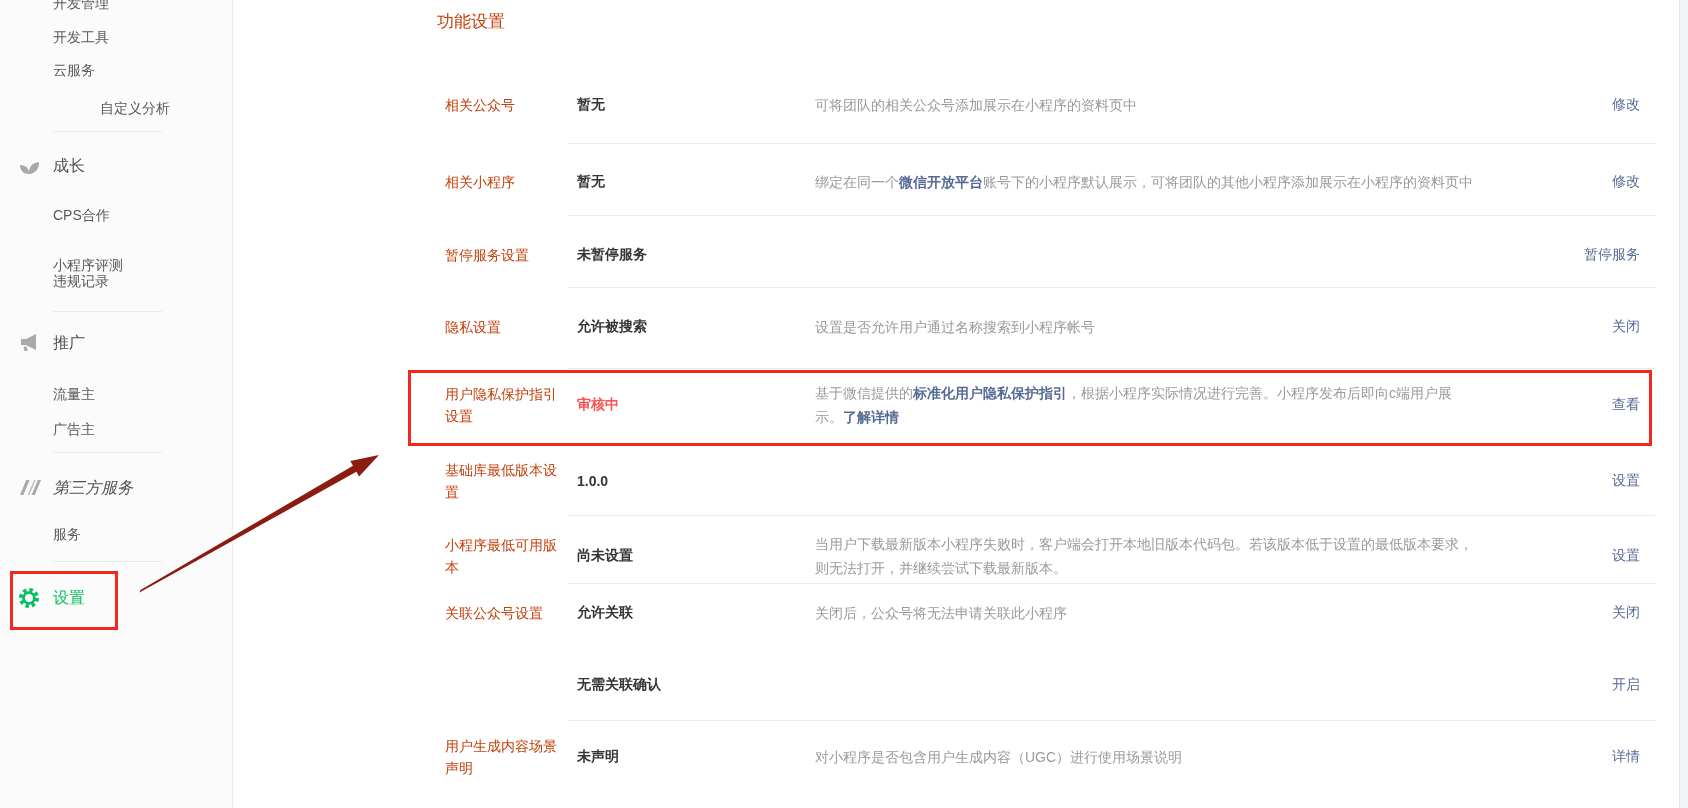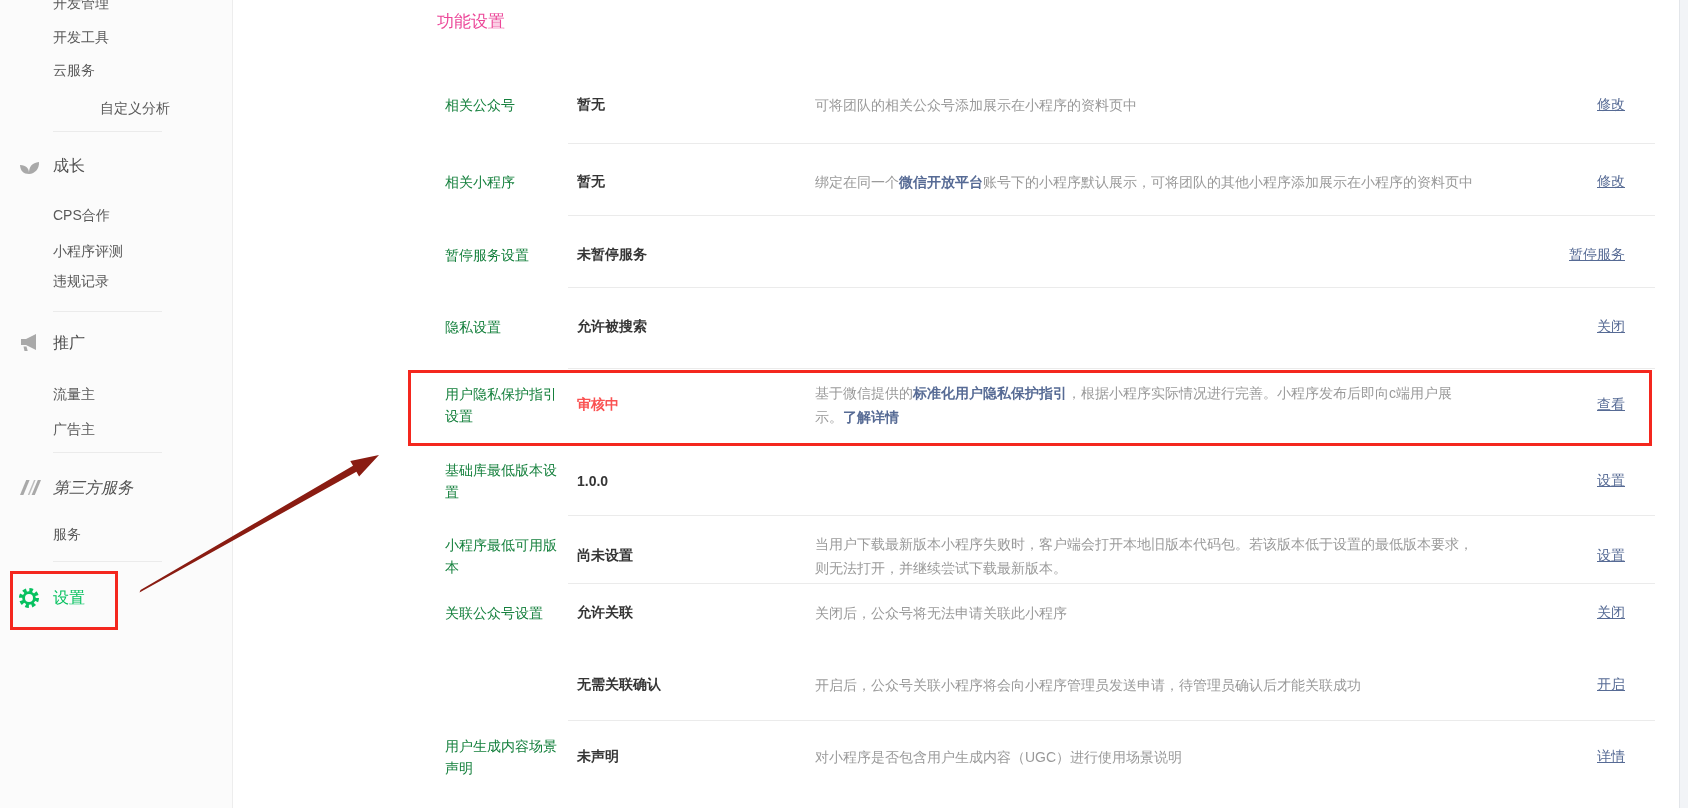--- a/index.html
+++ b/index.html
@@ -17,29 +17,29 @@
   .side-entry{position:absolute;left:53px;height:22px;line-height:22px;
     font-size:14px;color:#595959;white-space:nowrap;cursor:pointer;}
   .side-entry.header{font-size:16px;height:26px;line-height:26px;color:#515151;}
   .side-entry.selected{color:var(--green);}
   .side-entry .icon{position:absolute;left:-36px;top:50%;transform:translateY(-50%);
     width:24px;height:24px;display:block;}
   .side-entry .icon svg{width:100%;height:100%;display:block;}
   .side-divider{position:absolute;left:53px;width:109px;height:1px;background:#ebebeb;}
 
   
-  .main-title{position:absolute;left:437px;top:10px;font-size:17px;color:#ec4899;}
+  .main-title{position:absolute;left:437px;top:10px;font-size:17px;color:#c2410c;}
   .row{position:absolute;left:445px;width:1210px;}
   .cell{position:absolute;top:50%;transform:translateY(-50%);font-size:14px;}
-  .cell.label{left:0;width:122px;color:#15803d;line-height:22px;}
+  .cell.label{left:0;width:122px;color:#c2410c;line-height:22px;}
   .cell.value{left:132px;width:226px;color:#353535;font-weight:700;}
   .cell.value.red{color:var(--red);}
   .cell.desc{left:370px;width:658px;color:#9a9a9a;line-height:24px;}
   .cell.desc b{color:var(--blue);font-weight:700;cursor:pointer;text-align:right;}
-  .cell.action{right:30px;color:var(--blue);cursor:pointer;white-space:nowrap;text-decoration:underline;}
+  .cell.action{right:15px;color:var(--blue);cursor:pointer;white-space:nowrap;}
   .sep{position:absolute;left:568px;width:1087px;height:1px;background:#ebebeb;}
 
   .right-strip{position:absolute;left:1679px;top:0;width:9px;height:808px;
     background:#f2f4f7;border-left:1px solid #e3e6ea;}
 
   
   .ann-box{position:absolute;border:3px solid var(--annred);pointer-events:none;}
   .ann-box.sidebar-box{left:10px;top:571px;width:102px;height:53px;}
   .ann-box.row-box{left:408px;top:370px;width:1238px;height:70px;}
   #arrow-layer{position:absolute;inset:0;pointer-events:none;}
@@ -55,21 +55,21 @@
       <div class="side-entry" style="top: 59px;"><span>云服务</span></div>
       <div class="side-entry" style="top: 97px; margin-left: 47px;"><span>自定义分析</span></div>
       <div class="side-divider" style="top: 131px;"></div>
       <div class="side-entry header" style="top: 153px;"><span class="icon">
           <svg viewBox="0 0 24 24">
             <path fill="#a9a9a9" d="M12 20c.3-5.5-2.8-8.8-9-9 .2 5.8 3.6 9 9 9z"></path>
             <path fill="#a9a9a9" d="M12 20c-.4-7 3-11.4 10-12 .4 7-4 11.6-10 12z"></path>
           </svg>
         </span><span>成长</span></div>
       <div class="side-entry" style="top: 204px;"><span>CPS合作</span></div>
-      <div class="side-entry" style="top: 240px;"><span>小程序评测</span></div>
+      <div class="side-entry" style="top: 254px;"><span>小程序评测</span></div>
       <div class="side-entry" style="top: 270px;"><span>违规记录</span></div>
       <div class="side-divider" style="top: 311px;"></div>
       <div class="side-entry header" style="top: 330px;"><span class="icon">
           <svg viewBox="0 0 24 24">
             <path fill="#a9a9a9" d="M19 3v16l-10-5H4v-6h5l10-5z"></path>
             <path fill="#a9a9a9" d="M6.5 15.5h3l1.2 4.5H7.5z"></path>
           </svg>
         </span><span>推广</span></div>
       <div class="side-entry" style="top: 383px;"><span>流量主</span></div>
       <div class="side-entry" style="top: 418px;"><span>广告主</span></div>
@@ -113,20 +113,21 @@
         <div class="cell action">修改</div>
       </div>
       <div class="row" style="top: 220px; height: 70px;">
         <div class="cell label">暂停服务设置</div>
         <div class="cell value">未暂停服务</div>
         <div class="cell action">暂停服务</div>
       </div>
       <div class="row" style="top: 292px; height: 70px;">
         <div class="cell label">隐私设置</div>
         <div class="cell value">允许被搜索</div>
+        <div class="cell desc"><span>设置是否允许用户通过名称搜索到小程序帐号</span></div>
         <div class="cell action">关闭</div>
       </div>
       <div class="row" style="top: 367px; height: 76px;">
         <div class="cell label">用户隐私保护指引设置</div>
         <div class="cell value red">审核中</div>
         <div class="cell desc"><span>基于微信提供的</span><b>标准化用户隐私保护指引</b><span>，根据小程序实际情况进行完善。小程序发布后即向c端用户展示。</span><b>了解详情</b></div>
         <div class="cell action">查看</div>
       </div>
       <div class="row" style="top: 446px; height: 70px;">
         <div class="cell label">基础库最低版本设置</div>
@@ -141,21 +142,20 @@
       </div>
       <div class="row" style="top: 578px; height: 70px;">
         <div class="cell label">关联公众号设置</div>
         <div class="cell value">允许关联</div>
         <div class="cell desc"><span>关闭后，公众号将无法申请关联此小程序</span></div>
         <div class="cell action">关闭</div>
       </div>
       <div class="row" style="top: 650px; height: 70px;">
         <div class="cell label"></div>
         <div class="cell value">无需关联确认</div>
-        <div class="cell desc"><span>开启后，公众号关联小程序将会向小程序管理员发送申请，待管理员确认后才能关联成功</span></div>
         <div class="cell action">开启</div>
       </div>
       <div class="row" style="top: 722px; height: 70px;">
         <div class="cell label">用户生成内容场景声明</div>
         <div class="cell value">未声明</div>
         <div class="cell desc"><span>对小程序是否包含用户生成内容（UGC）进行使用场景说明</span></div>
         <div class="cell action">详情</div>
       </div>
     </div>
 

